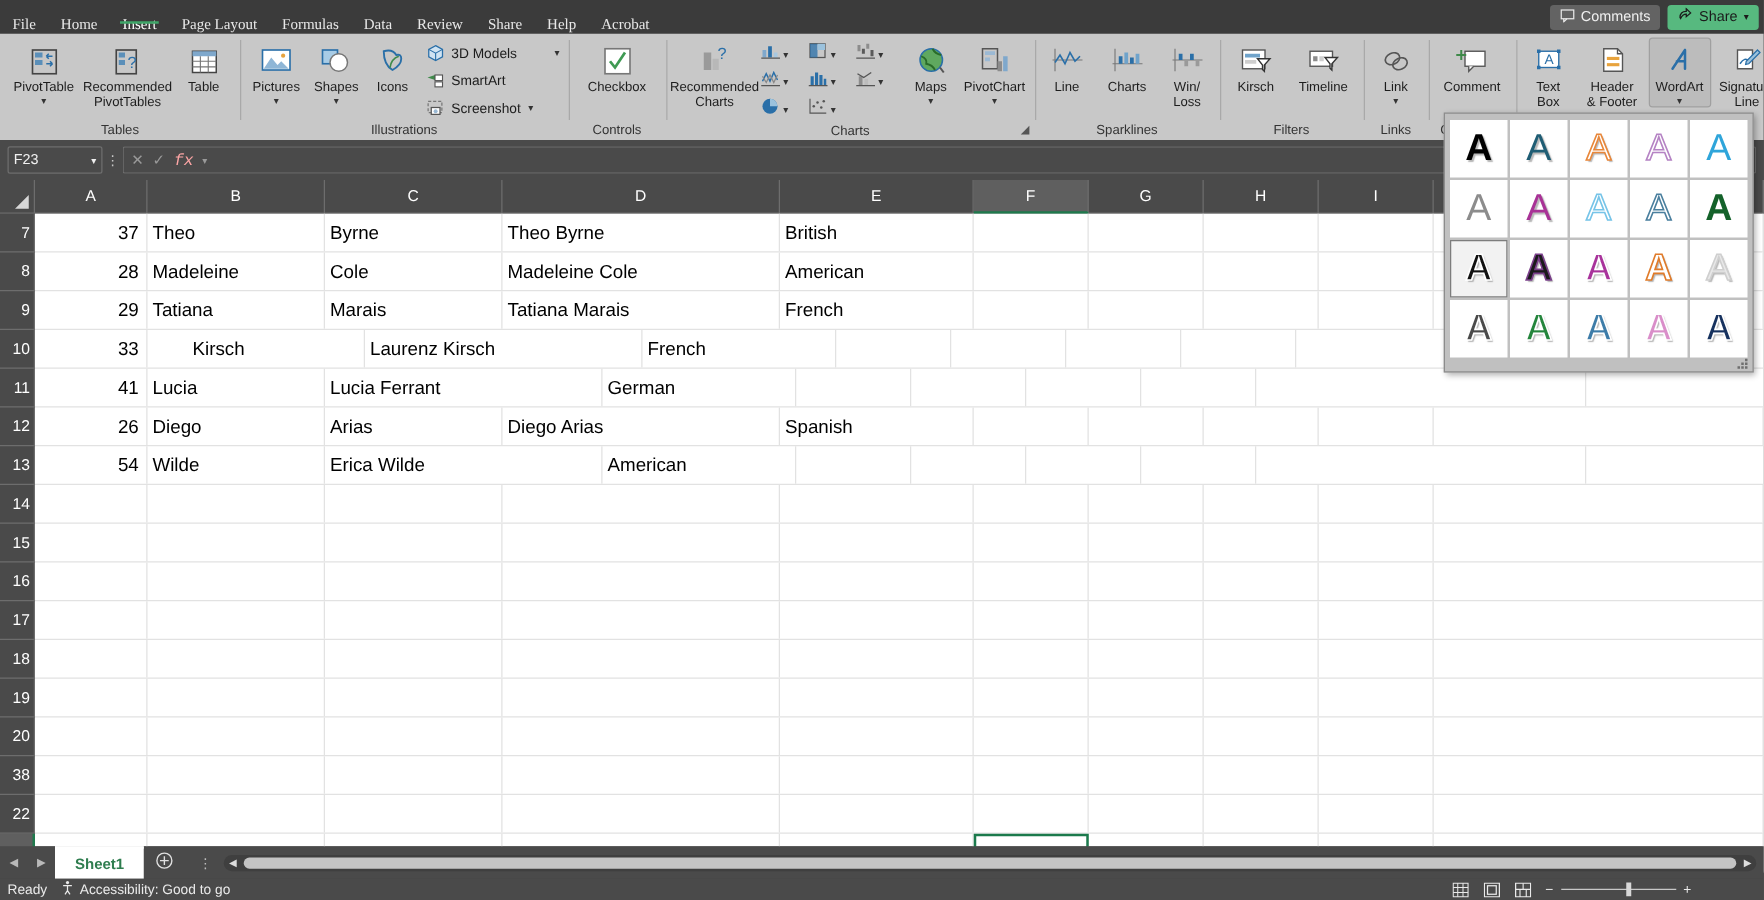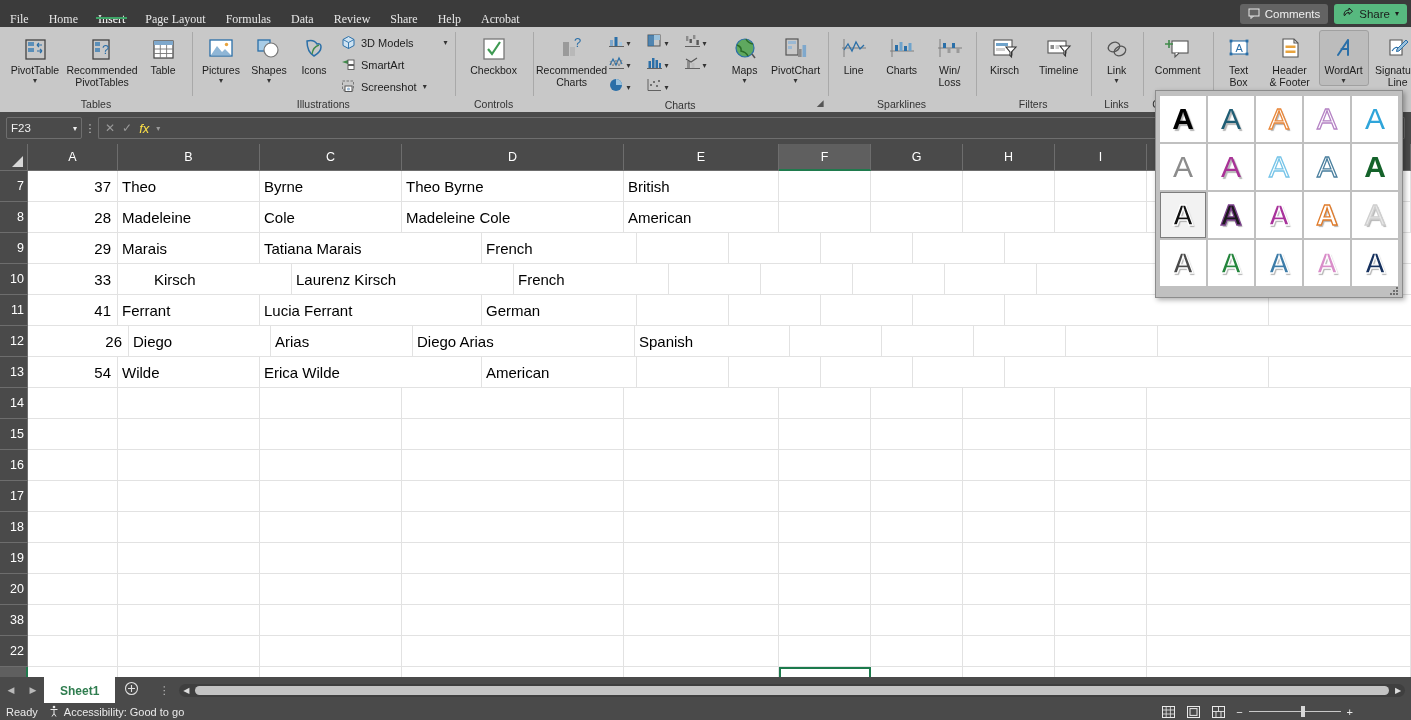--- a/index.html
+++ b/index.html
@@ -105,21 +105,21 @@
     justify-content: space-between; padding: 0 4px;
     font-size: 11.5px; color: #f0f0f0;
   }
   .fb-dots { width: 16px; text-align: center; color: #c8c8c8; font-size: 11px; }
   .fb-actions {
     display: flex; align-items: center; gap: 7px; height: 22px;
     padding: 0 6px; border: 1px solid #6e6e6e; border-right: none;
     border-radius: 2px 0 0 2px;
   }
   .fb-actions span { font-size: 12px; color: #9a9a9a; }
-  .fb-actions .fx { font-style: italic; font-family: Liberation Sans, sans-serif; color: #fde047; font-size: 13px; }
+  .fb-actions .fx { font-style: italic; font-family: Liberation Mono, monospace; color: #fca5a5; font-size: 13px; }
   .fb-input {
     flex: 1; height: 22px; border: 1px solid #6e6e6e; border-left: none;
     background: #4a4a4a; color: #f0f0f0; font-size: 12px;
     padding: 0 6px; outline: none; border-radius: 0 2px 2px 0;
   }
 
   
   .gridwrap { position: absolute; top: 144px; left: 0; width: 1411px; height: 533px; background: #ffffff; }
   .colhdr { position: absolute; top: 0; left: 0; height: 27px; width: 1411px; background: #4a4a4a; display: flex; }
   .corner {
@@ -723,20 +723,21 @@
           <div class="gc" style="width: 222px;">Madeleine Cole</div>
           <div class="gc" style="width: 155px;">American</div>
           <div class="gc" style="width: 92px;"></div>
           <div class="gc" style="width: 92px;"></div>
           <div class="gc" style="width: 92px;"></div>
           <div class="gc" style="width: 92px;"></div>
           <div class="gc" style="width: 264px;"></div>
         </div>
         <div class="grow">
           <div class="gc num" style="width: 90px;">29</div>
+          <div class="gc" style="width: 142px;">Tatiana</div>
           <div class="gc" style="width: 142px;">Marais</div>
           <div class="gc" style="width: 222px;">Tatiana Marais</div>
           <div class="gc" style="width: 155px;">French</div>
           <div class="gc" style="width: 92px;"></div>
           <div class="gc" style="width: 92px;"></div>
           <div class="gc" style="width: 92px;"></div>
           <div class="gc" style="width: 92px;"></div>
           <div class="gc" style="width: 264px;"></div>
         </div>
         <div class="grow">
@@ -745,31 +746,31 @@
           <div class="gc" style="width: 222px;">Laurenz Kirsch</div>
           <div class="gc" style="width: 155px;">French</div>
           <div class="gc" style="width: 92px;"></div>
           <div class="gc" style="width: 92px;"></div>
           <div class="gc" style="width: 92px;"></div>
           <div class="gc" style="width: 92px;"></div>
           <div class="gc" style="width: 264px;"></div>
         </div>
         <div class="grow">
           <div class="gc num" style="width: 90px;">41</div>
-          <div class="gc" style="width: 142px;">Ferrant</div>
+          <div class="gc" style="width: 142px;">Lucia</div>
           <div class="gc" style="width: 222px;">Lucia Ferrant</div>
           <div class="gc" style="width: 155px;">German</div>
           <div class="gc" style="width: 92px;"></div>
           <div class="gc" style="width: 92px;"></div>
           <div class="gc" style="width: 92px;"></div>
           <div class="gc" style="width: 92px;"></div>
           <div class="gc" style="width: 264px;"></div>
         </div>
         <div class="grow">
-          <div class="gc num" style="width: 101px; text-align: center;">26</div>
+          <div class="gc num" style="width: 90px; text-align: center;">26</div>
           <div class="gc" style="width: 142px;">Diego</div>
           <div class="gc" style="width: 142px;">Arias</div>
           <div class="gc" style="width: 222px;">Diego Arias</div>
           <div class="gc" style="width: 155px;">Spanish</div>
           <div class="gc" style="width: 92px;"></div>
           <div class="gc" style="width: 92px;"></div>
           <div class="gc" style="width: 92px;"></div>
           <div class="gc" style="width: 92px;"></div>
           <div class="gc" style="width: 264px;"></div>
         </div>

